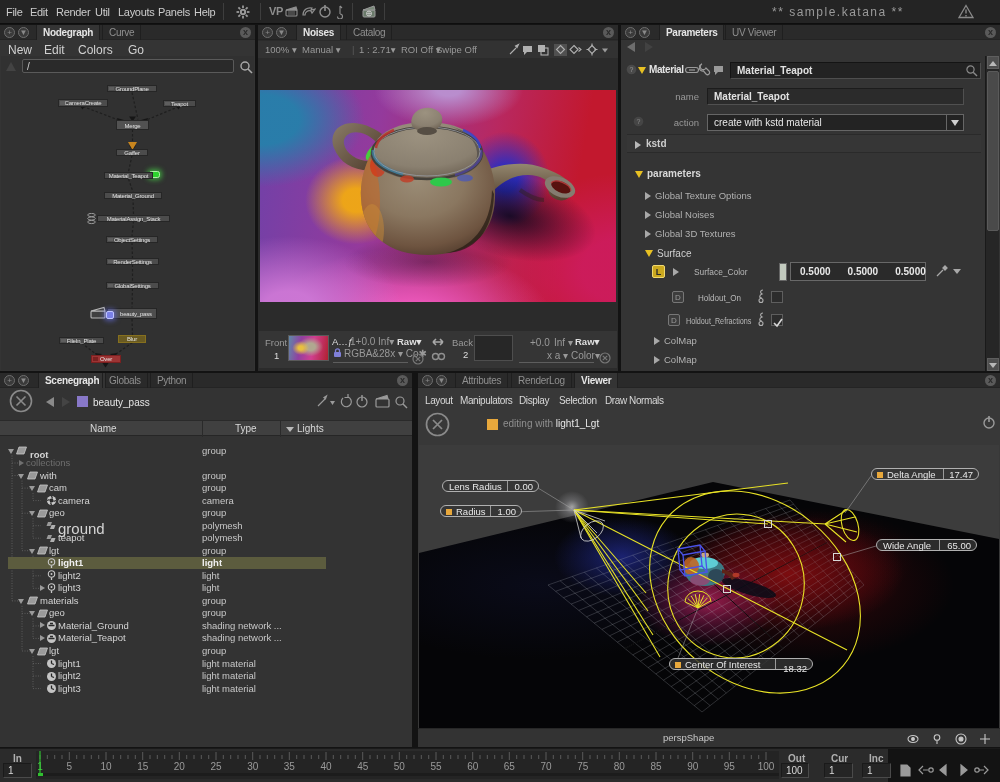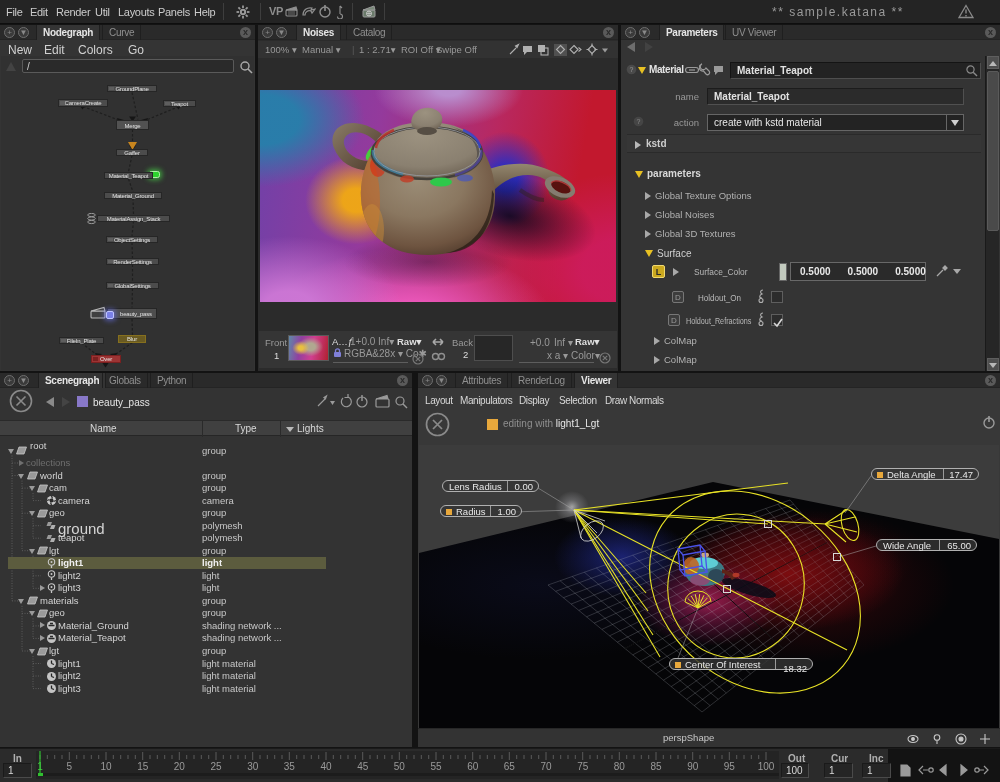--- a/index.html
+++ b/index.html
@@ -514,29 +514,29 @@
             <line x1="33" y1="283.0" x2="33" y2="315.6"></line>
             <line x1="33" y1="290.5" x2="41" y2="290.5"></line>
             <line x1="33" y1="303.0" x2="41" y2="303.0"></line>
             <line x1="33" y1="315.6" x2="41" y2="315.6"></line>
           </g>
         </svg>
 <div class="abs" style="left:8px; top:75.5px; width:0; height:0; border-left:3.5px solid transparent; border-right:3.5px solid transparent; border-top:5px solid #9a9a9a;"></div>
 <svg class="abs" style="left:16px; top:72.0px" width="11" height="11" viewBox="0 0 11 11">
           <path d="M0.5,9 L3,2 L10.5,2 L8,9 Z" fill="#9a9a9a" stroke="#c8c8c8" stroke-width="0.8"></path>
         </svg>
-<div class="abs" style="left:30px; top:67px; font-size:9.5px; color:#d4d4d4; font-weight:normal; white-space:nowrap">root</div>
+<div class="abs" style="left:30px; top:76px; font-size:9.5px; color:#d4d4d4; font-weight:bold; white-space:nowrap">root</div>
 <div class="abs" style="left:202px; top:71.5px; font-size:9.5px; color:#c8c8c8; font-weight:normal; white-space:nowrap">group</div>
 <div class="abs" style="left:19px; top:86.5px; width:0; height:0; border-top:3.5px solid transparent; border-bottom:3.5px solid transparent; border-left:5px solid #707070;"></div>
 <div class="abs" style="left:26px; top:84.0px; font-size:9.5px; color:#6e6e6e; font-weight:normal; white-space:nowrap">collections</div>
 <div class="abs" style="left:18px; top:100.6px; width:0; height:0; border-left:3.5px solid transparent; border-right:3.5px solid transparent; border-top:5px solid #9a9a9a;"></div>
 <svg class="abs" style="left:27px; top:97.1px" width="11" height="11" viewBox="0 0 11 11">
           <path d="M0.5,9 L3,2 L10.5,2 L8,9 Z" fill="#9a9a9a" stroke="#c8c8c8" stroke-width="0.8"></path>
         </svg>
-<div class="abs" style="left:40px; top:96.6px; font-size:9.5px; color:#d4d4d4; font-weight:normal; white-space:nowrap">world</div>
+<div class="abs" style="left:40px; top:96.6px; font-size:9.5px; color:#d4d4d4; font-weight:normal; white-space:nowrap">with</div>
 <div class="abs" style="left:202px; top:96.6px; font-size:9.5px; color:#c8c8c8; font-weight:normal; white-space:nowrap">group</div>
 <div class="abs" style="left:29px; top:113.1px; width:0; height:0; border-left:3.5px solid transparent; border-right:3.5px solid transparent; border-top:5px solid #9a9a9a;"></div>
 <svg class="abs" style="left:37px; top:109.6px" width="11" height="11" viewBox="0 0 11 11">
           <path d="M0.5,9 L3,2 L10.5,2 L8,9 Z" fill="#9a9a9a" stroke="#c8c8c8" stroke-width="0.8"></path>
         </svg>
 <div class="abs" style="left:49px; top:109.1px; font-size:9.5px; color:#d4d4d4; font-weight:normal; white-space:nowrap">cam</div>
 <div class="abs" style="left:202px; top:109.1px; font-size:9.5px; color:#c8c8c8; font-weight:normal; white-space:nowrap">group</div>
 <svg class="abs" style="left:46px; top:122.1px" width="11" height="11" viewBox="0 0 11 11">
           <circle cx="5.5" cy="5.5" r="4.6" fill="#c8c8c8"></circle>
           <circle cx="5.5" cy="5.5" r="2" fill="#2a2a2a"></circle>

